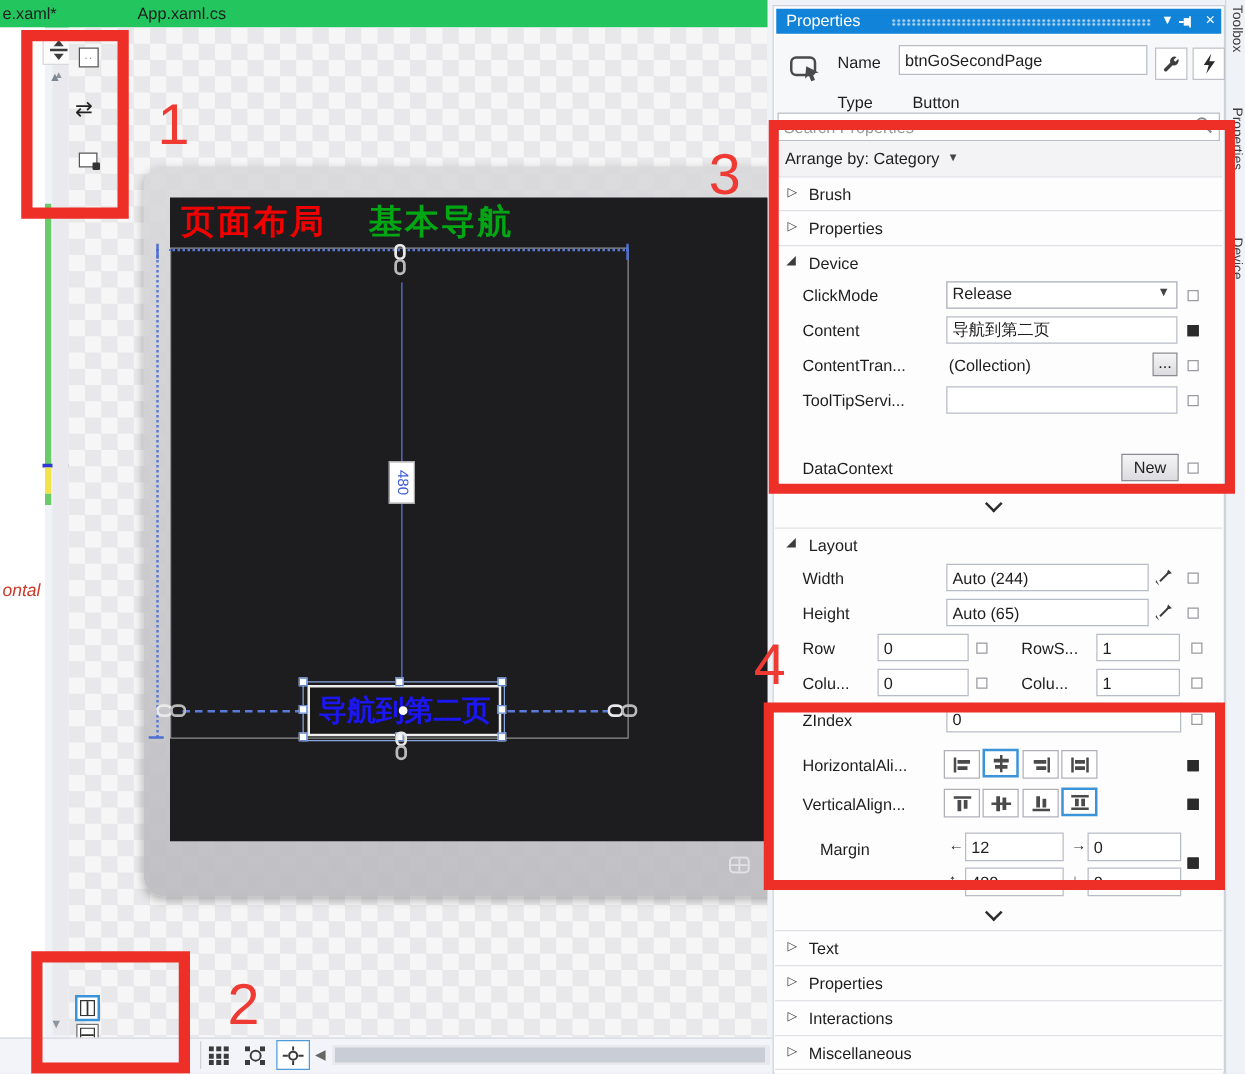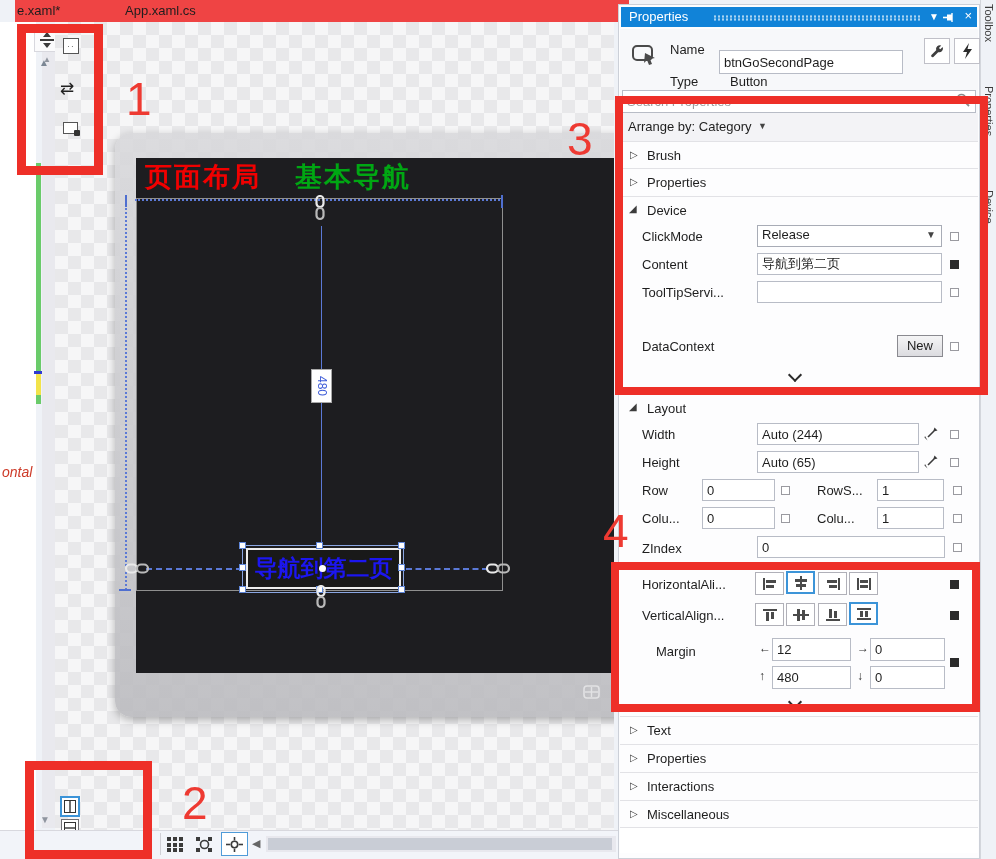--- a/index.html
+++ b/index.html
@@ -1,20 +1,20 @@
 <!DOCTYPE html>
 <html><head>
 <meta charset="utf-8">
 <style>
   html,body{margin:0;padding:0;background:#dfe2e8;}
   *{box-sizing:border-box;font-family:"Liberation Sans","DejaVu Sans",sans-serif;}
   .root{position:relative;width:996px;height:859px;background:#eff2f7;overflow:hidden;}
   .abs{position:absolute;}
   
-  .tabbar{left:15px;top:0;width:614px;height:22px;background:#ef4444;}
+  .tabbar{left:0;top:0;width:614px;height:22px;background:#22c55e;}
   .tab{top:3px;font-size:13px;color:#1e1e1e;white-space:nowrap;cursor:default;}
   
   .editorstrip{left:0;top:22px;width:36px;height:808px;background:#ffffff;}
   .cuttext{font-size:14px;color:#cd3a28;}
   .scrolltrack{left:42px;top:28px;width:13px;height:800px;background:#e9e9ee;}
   .scrollarrow{font-size:8px;color:#8f959f;}
   .bar{width:5px;}
   
   .iconpanel{left:58px;top:26px;width:30px;height:124px;background:#fff;clip-path:polygon(0 0,100% 0,100% 74%,0 100%);}
   .toolbtn{background:#fbfbfc;border:1px solid #d8d8de;display:flex;align-items:center;justify-content:center;}
@@ -269,21 +269,21 @@
     </div>
 
     <div class="abs hdrzone">
       <span class="abs" style="left:11px;top:12px;">
         <svg width="26" height="26" viewBox="0 0 26 26">
             <rect x="2" y="5" width="19" height="14" rx="4" fill="none" stroke="#4a4a4a" stroke-width="2"></rect>
             <polygon points="14,12 24,17 19,18 21,23 18,24 16,19 13,22" fill="#4a4a4a"></polygon>
           </svg>
       </span>
       <span class="abs plabel" style="left:50px;top:13px;">Name</span>
-      <div class="abs" style="left:99px;top:21px;width:184px;height:24px;">
+      <div class="abs" style="left:99px;top:7px;width:199px;height:24px;">
         <input class="tbox" value="btnGoSecondPage" style="">
       </div>
       <div class="abs iconbtn selbtn" style="left:304px;top:9px;width:26px;height:26px;">
         <svg width="15" height="15" viewBox="0 0 16 16">
             <path fill="#3f3f3f" d="M13.5 3.2 L11 5.7 9.5 4.2 12 1.7 A4 4 0 0 0 6.6 6.6 L1.5 11.7 A1.5 1.5 0 0 0 3.6 13.8 L8.7 8.7 A4 4 0 0 0 13.5 3.2 Z"></path>
           </svg>
       </div>
       <div class="abs iconbtn" style="left:334px;top:9px;width:26px;height:26px;">
         <svg width="13" height="16" viewBox="0 0 13 16">
             <polygon points="8,0 2,9 6,9 4,16 11,6 6.5,6" fill="#2b2b2b"></polygon>
@@ -332,20 +332,26 @@
       </div>
 
       <div class="prow" style="height:28px;">
         <span class="abs plabel" style="left:22px;top:6px;">Content</span>
         <div class="abs" style="left:137px;top:2px;width:185px;height:22px;">
           <input class="tbox" value="导航到第二页" style="">
         </div>
         <span class="abs marker set" style="left:330px;top:9px;"></span>
       </div>
 
+      <div class="prow" style="height:28px;">
+        <span class="abs plabel" style="left:22px;top:6px;">ContentTran...</span>
+        <span class="abs pvalue" style="left:139px;top:6px;">(Collection)</span>
+        <div class="abs pushbtn" style="left:302px;top:3px;width:20px;height:19px;line-height:14px;">...</div>
+        <span class="abs marker" style="left:330px;top:9px;"></span>
+      </div>
 
       <div class="prow" style="height:29px;">
         <span class="abs plabel" style="left:22px;top:6px;">ToolTipServi...</span>
         <div class="abs" style="left:137px;top:2px;width:185px;height:22px;">
           <input class="tbox" value="" style="">
         </div>
         <span class="abs marker" style="left:330px;top:9px;"></span>
       </div>
 
       <div class="prow" style="height:30px;margin-top:24px;">

